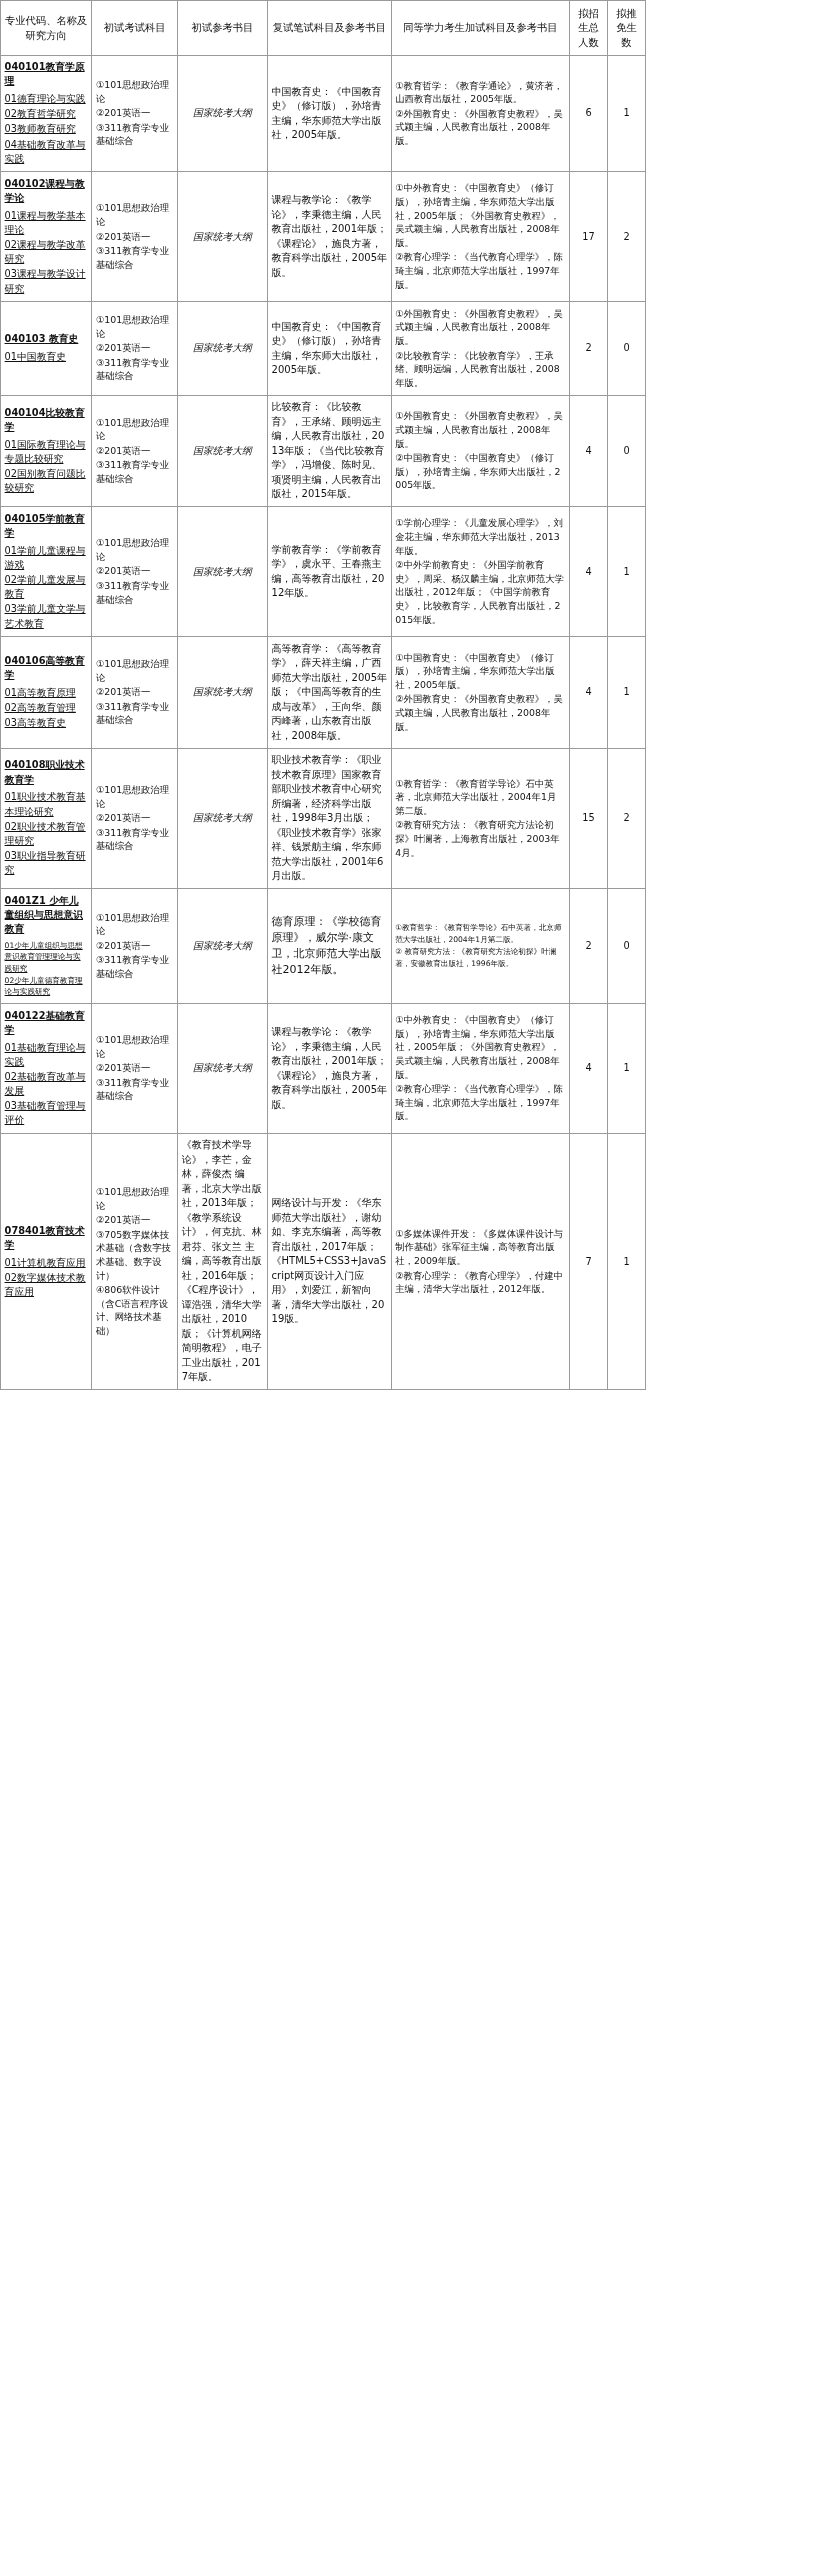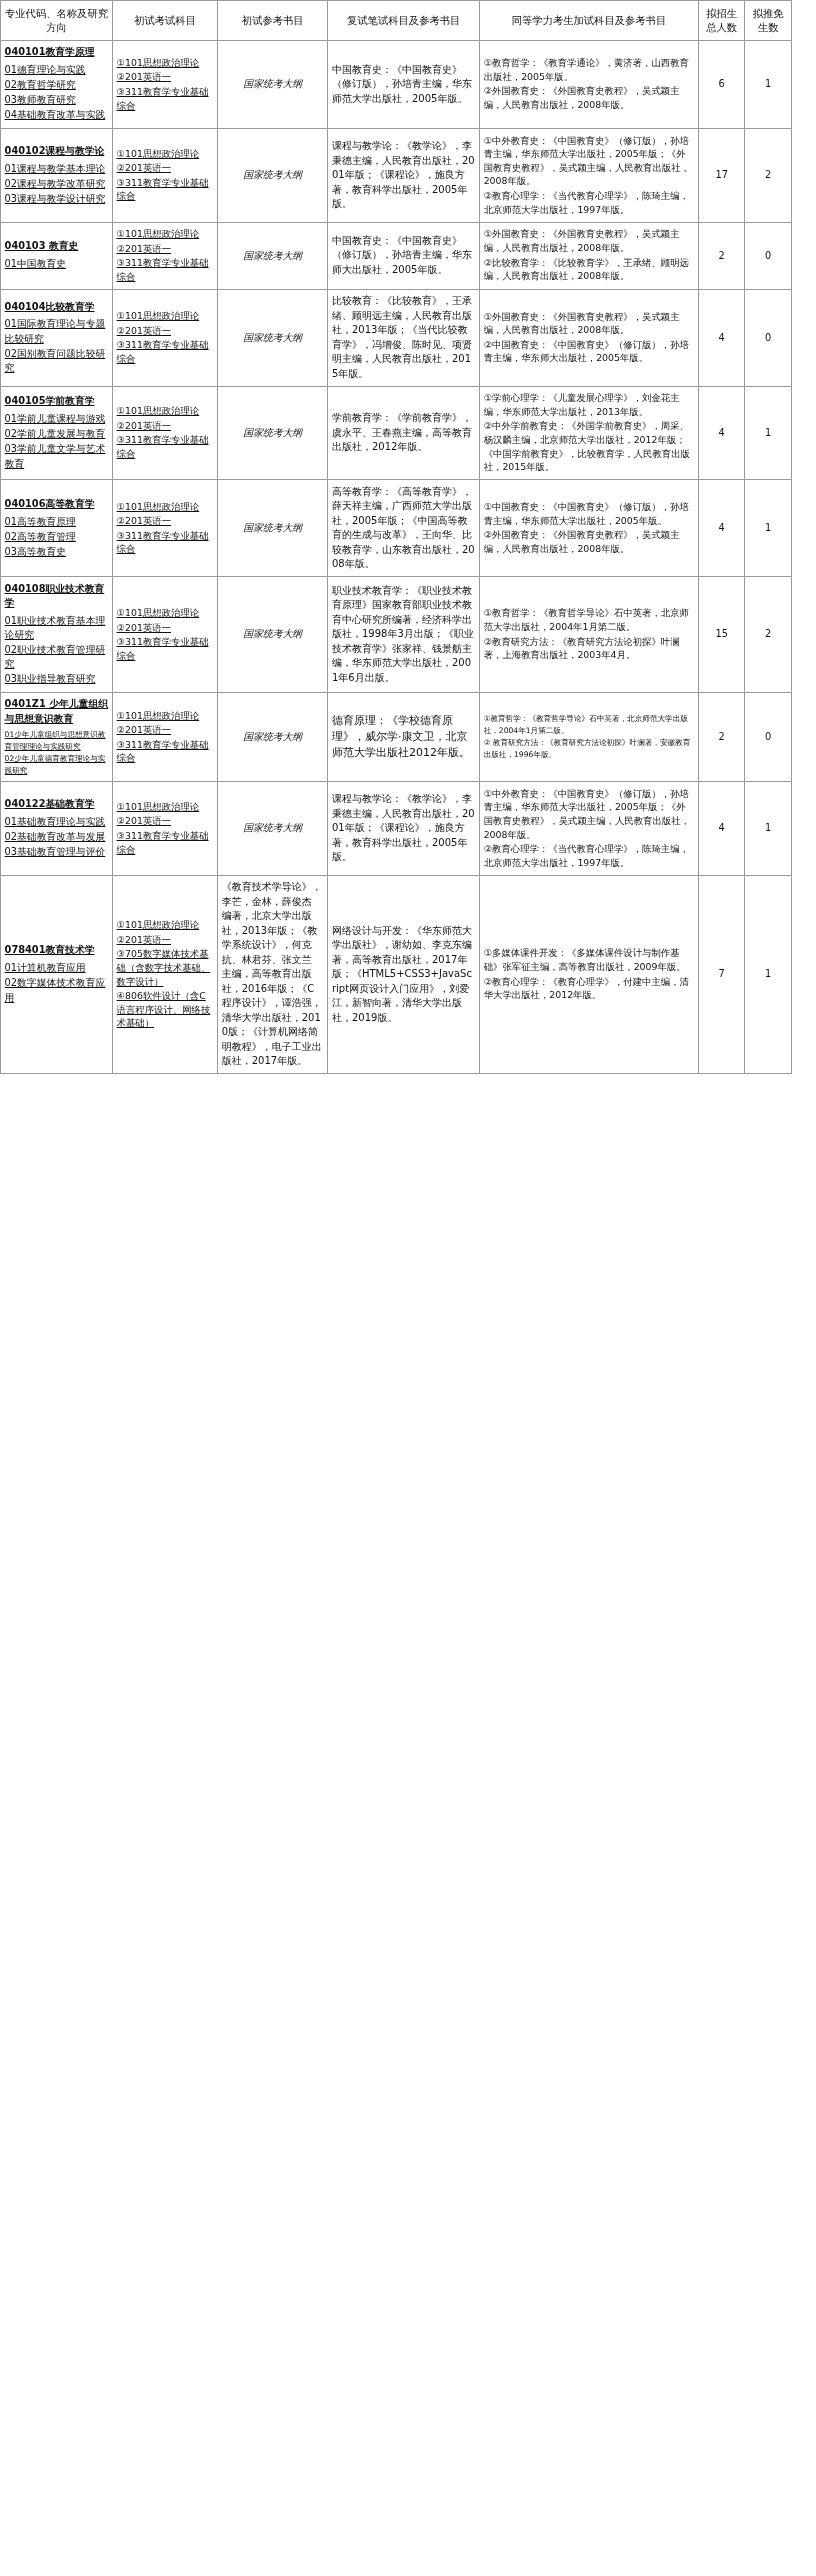--- a/index.html
+++ b/index.html
@@ -8,21 +8,21 @@
     background: #ffffff;
   }
   body {
     font-family: "DejaVu Sans", "Liberation Sans", sans-serif;
     font-size: 9.8px;
     color: #111111;
     width: 817px;
   }
   table.admission-table {
     border-collapse: collapse;
-    width: 792px;
+    width: 646px;
     table-layout: fixed;
   }
   table.admission-table td, table.admission-table th {
     border: 0.9px solid #9a9a9a;
     vertical-align: middle;
     padding: 4.5px 3.6px;
     line-height: 1.45;
     font-weight: normal;
     word-break: break-all;
   }
@@ -52,21 +52,20 @@
     display: block;
     margin-bottom: 3.6px;
   }
   .major-dirs { display: block; }
   .major-dirs div { margin-bottom: 0.9px; }
 
   .cell-sub1 {
     font-size: 9.4px;
     vertical-align: top;
     padding-top: 8px;
-    text-decoration: underline;
   }
   .cell-sub1 div { margin-bottom: 0.9px; }
 
   .cell-center-mid {
     text-align: center;
     font-size: 9.8px;
   }
   .cell-books {
     font-size: 10px;
     vertical-align: top;
@@ -236,21 +235,21 @@
             <div>02高等教育管理</div>
             <div>03高等教育史</div>
           </span>
         </td>
         <td class="cell-sub1">
           <div>①101思想政治理论</div>
           <div>②201英语一</div>
           <div>③311教育学专业基础综合</div>
         </td>
         <td class="cell-center-mid vmid" style="text-align: center;">国家统考大纲</td>
-        <td class="cell-books">高等教育学：《高等教育学》，薛天祥主编，广西师范大学出版社，2005年版；《中国高等教育的生成与改革》，王向华、比较教育学，山东教育出版社，2008年版。</td>
+        <td class="cell-books">高等教育学：《高等教育学》，薛天祥主编，广西师范大学出版社，2005年版；《中国高等教育的生成与改革》，王向华、颜丙峰著，山东教育出版社，2008年版。</td>
         <td class="cell-equiv">
           <div>①中国教育史：《中国教育史》（修订版），孙培青主编，华东师范大学出版社，2005年版。</div>
           <div>②外国教育史：《外国教育史教程》，吴式颖主编，人民教育出版社，2008年版。</div>
         </td>
         <td class="num">4</td>
         <td class="num">1</td>
       </tr>
       <tr>
         <td class="cell-major">
           <span class="major-title">040108职业技术教育学</span>

